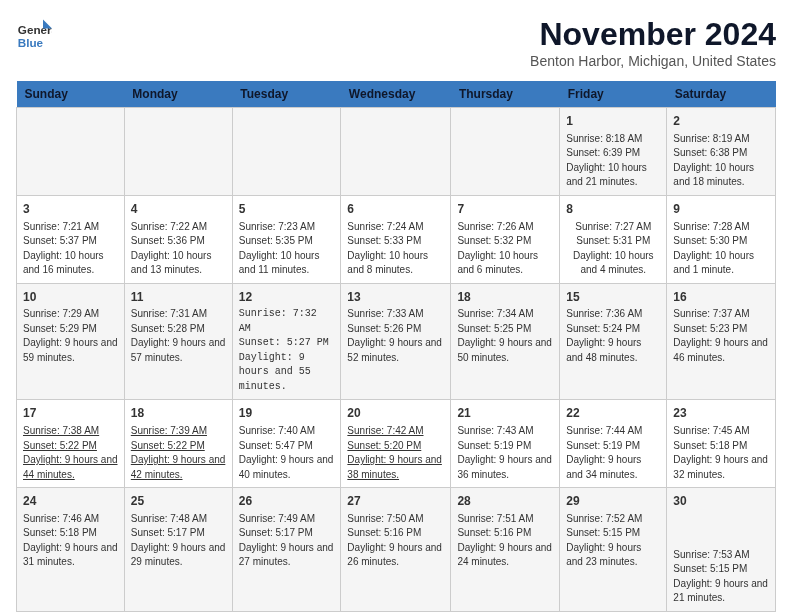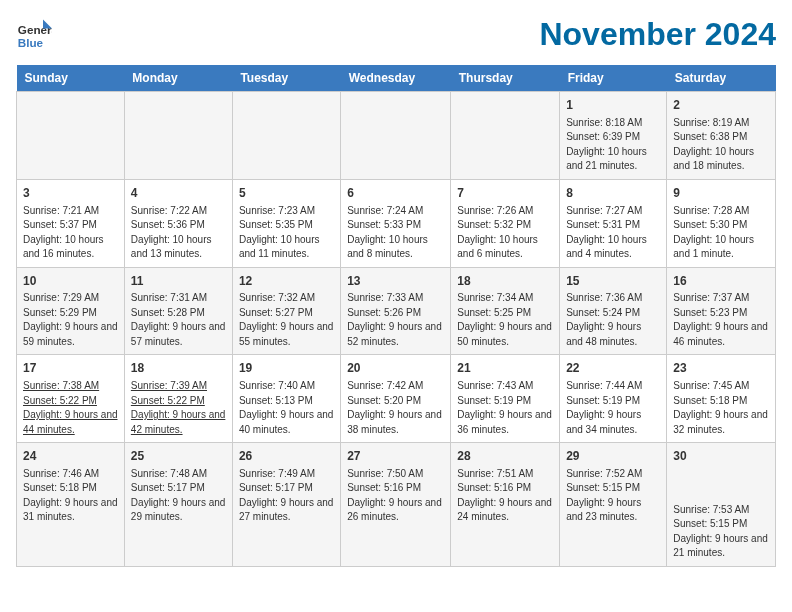--- a/index.html
+++ b/index.html
@@ -24,34 +24,34 @@
     .logo-icon {
       width: 36px;
       height: 36px;
     }
     .title-block {
       text-align: right;
     }
     .calendar-title {
       font-size: 32px;
       font-weight: bold;
-      color: #0369a1;
+      color: #0f172a;
     }
     .calendar-subtitle {
       font-size: 14px;
       color: #555;
     }
     table {
       width: 100%;
       border-collapse: collapse;
       font-size: 11px;
     }
     thead tr th {
       background-color: #3a7abf;
-      color: #ffffff;
+      color: #0f172a;
       text-align: left;
       padding: 6px 8px;
       font-size: 12px;
       font-weight: bold;
     }
     tbody tr td {
       border: 1px solid #ccc;
       vertical-align: top;
       padding: 5px 6px;
       width: 113px;
@@ -87,20 +87,21 @@
   <div class="header-section">
     <div class="logo">
       <svg class="logo-icon" viewBox="0 0 40 40">
         <text x="2" y="20" font-size="13" font-weight="bold" fill="#333">General</text>
         <text x="2" y="34" font-size="13" font-weight="bold" fill="#3a7abf">Blue</text>
         <polygon points="30,4 40,14 30,14" fill="#3a7abf"></polygon>
       </svg>
     </div>
     <div class="title-block">
       <div class="calendar-title">November 2024</div>
+      <div class="calendar-subtitle">Benton Harbor, Michigan, United States</div>
     </div>
   </div>
 
   <table>
     <thead>
       <tr>
       <th>Sunday</th>
           <th>Monday</th>
           <th>Tuesday</th>
           <th>Wednesday</th>
@@ -155,21 +156,21 @@
 Daylight: 10 hours and 8 minutes.</div>
           </td>
           <td>
             <span class="day-number">7</span>
             <div class="day-info" style="white-space: pre-line;">Sunrise: 7:26 AM
 Sunset: 5:32 PM
 Daylight: 10 hours and 6 minutes.</div>
           </td>
           <td>
             <span class="day-number">8</span>
-            <div class="day-info" style="white-space: pre-line;">Sunrise: 7:27 AM
+            <div class="day-info" style="white-space: pre-line; text-align: center;">Sunrise: 7:27 AM
 Sunset: 5:31 PM
 Daylight: 10 hours and 4 minutes.</div>
           </td>
           <td>
             <span class="day-number">9</span>
             <div class="day-info" style="white-space: pre-line;">Sunrise: 7:28 AM
 Sunset: 5:30 PM
 Daylight: 10 hours and 1 minute.</div>
           </td>
         </tr>
@@ -181,21 +182,21 @@
 Daylight: 9 hours and 59 minutes.</div>
           </td>
           <td>
             <span class="day-number">11</span>
             <div class="day-info" style="white-space: pre-line;">Sunrise: 7:31 AM
 Sunset: 5:28 PM
 Daylight: 9 hours and 57 minutes.</div>
           </td>
           <td>
             <span class="day-number">12</span>
-            <div class="day-info" style="white-space: pre-line;">Sunrise: 7:32 AM
+            <div class="day-info" style="white-space: pre-line; font-family: Liberation Mono, monospace;">Sunrise: 7:32 AM
 Sunset: 5:27 PM
 Daylight: 9 hours and 55 minutes.</div>
           </td>
           <td>
             <span class="day-number">13</span>
             <div class="day-info" style="white-space: pre-line;">Sunrise: 7:33 AM
 Sunset: 5:26 PM
 Daylight: 9 hours and 52 minutes.</div>
           </td>
           <td>
@@ -226,26 +227,26 @@
           </td>
           <td>
             <span class="day-number">18</span>
             <div class="day-info" style="white-space: pre-line; text-decoration: underline;">Sunrise: 7:39 AM
 Sunset: 5:22 PM
 Daylight: 9 hours and 42 minutes.</div>
           </td>
           <td>
             <span class="day-number">19</span>
             <div class="day-info" style="white-space: pre-line;">Sunrise: 7:40 AM
-Sunset: 5:13 PM
+Sunset: 5:47 PM
 Daylight: 9 hours and 40 minutes.</div>
           </td>
           <td>
             <span class="day-number">20</span>
-            <div class="day-info" style="white-space: pre-line;">Sunrise: 7:42 AM
+            <div class="day-info" style="white-space: pre-line; text-decoration: underline;">Sunrise: 7:42 AM
 Sunset: 5:20 PM
 Daylight: 9 hours and 38 minutes.</div>
           </td>
           <td>
             <span class="day-number">21</span>
             <div class="day-info" style="white-space: pre-line;">Sunrise: 7:43 AM
 Sunset: 5:19 PM
 Daylight: 9 hours and 36 minutes.</div>
           </td>
           <td>

